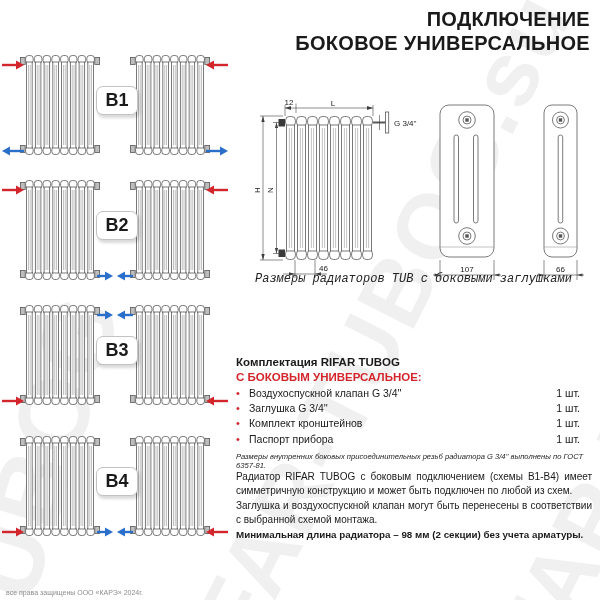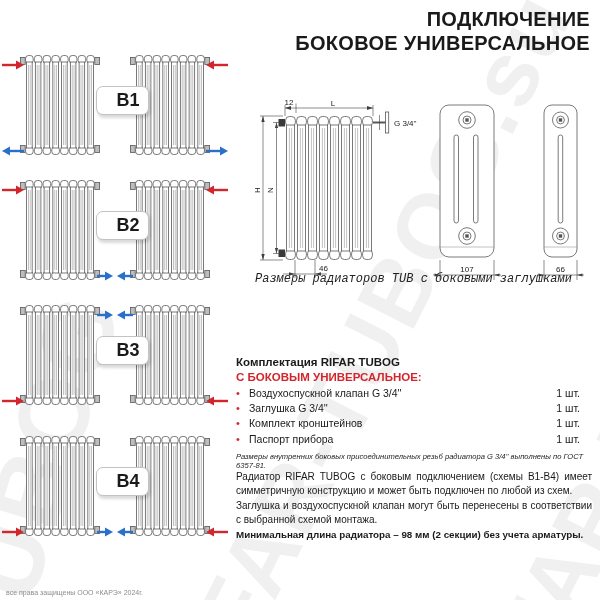--- a/index.html
+++ b/index.html
@@ -5,21 +5,21 @@
   html,body{margin:0;padding:0;}
   body{width:600px;height:600px;background:#ffffff;font-family:"Liberation Sans",sans-serif;color:#1a1a1a;position:relative;overflow:hidden;}
   .page{position:absolute;inset:0;overflow:hidden;}
   
   .wm{position:absolute;font-weight:bold;white-space:nowrap;color:rgba(50,50,50,0.075);transform-origin:0 0;pointer-events:none;letter-spacing:3px;}
   
   .title{position:absolute;top:8px;right:10px;text-align:right;font-weight:bold;font-size:20px;line-height:1.18;letter-spacing:.3px;}
   
   .scheme{position:absolute;left:0;width:234px;height:100px;}
   .rad{position:absolute;top:0;}
-  .scheme-label{position:absolute;left:96px;top:31px;width:40px;height:27px;background:#fff;border:1px solid #c3c3c3;border-radius:7px;box-shadow:1.5px 2.5px 3px rgba(0,0,0,.15);display:flex;align-items:center;justify-content:center;font-weight:bold;font-size:18px;padding-left:11px;}
+  .scheme-label{position:absolute;left:96px;top:31px;width:40px;height:27px;background:#fff;border:1px solid #c3c3c3;border-radius:7px;box-shadow:1.5px 2.5px 3px rgba(0,0,0,.15);display:flex;align-items:center;justify-content:center;font-weight:bold;font-size:18px;}
   .arrow{position:absolute;}
   
   .ln{fill:#fff;stroke:#585858;stroke-width:.8;}
   .thin{stroke:#8f8f8f;stroke-width:.55;fill:none;}
   .plug{fill:#bdbdbd;stroke:#585858;stroke-width:.8;}
   .dim{stroke:#3f3f3f;stroke-width:.6;fill:none;}
   .dimf{fill:#3f3f3f;}
   .dtext{font-size:8px;fill:#1a1a1a;font-family:"Liberation Sans",sans-serif;}
   .drawing{position:absolute;}
   .caption{position:absolute;left:255px;top:272px;font-style:italic;font-size:12px;color:#222;font-family:Liberation Mono, monospace;}

